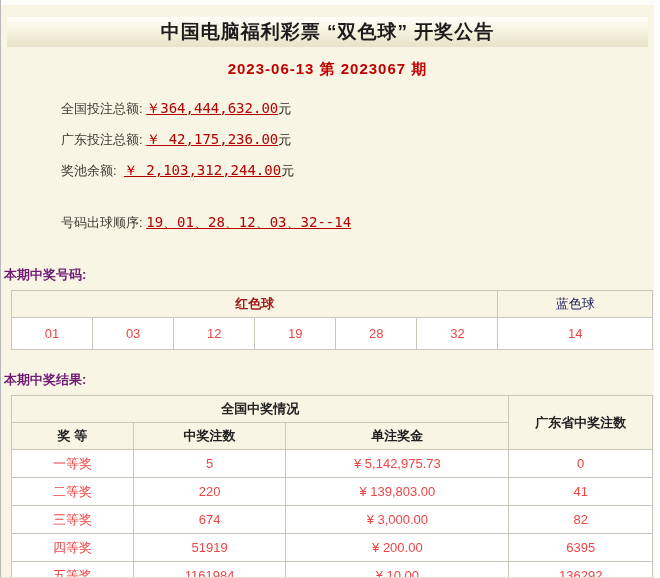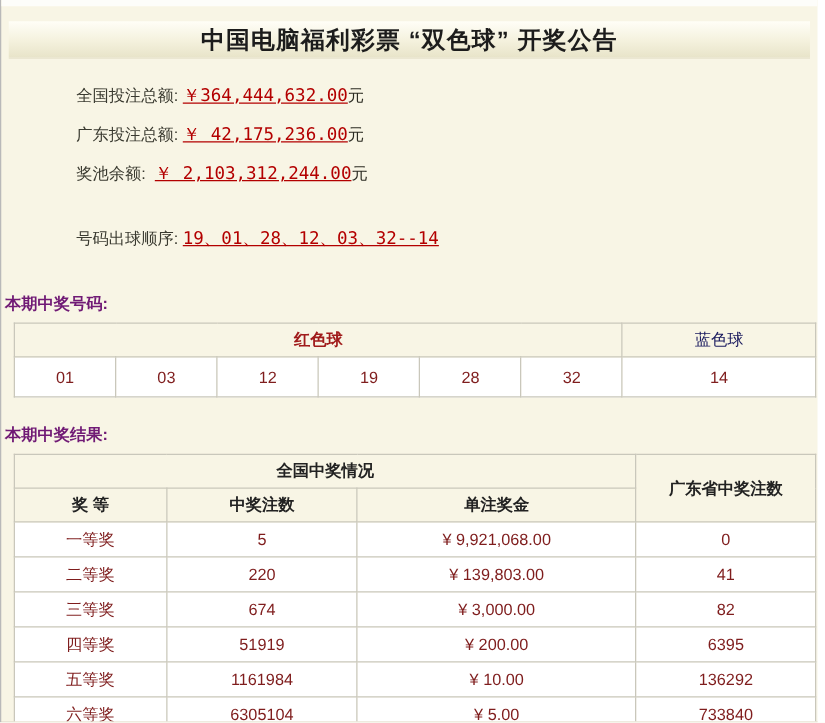--- a/index.html
+++ b/index.html
@@ -77,40 +77,41 @@
   table {
     border-collapse: collapse;
     margin: 6px 8px 0 10px;
     width: 642px;
     table-layout: fixed;
   }
   td, th {
     border: 1px solid #c9c7bb;
     text-align: center;
     font-size: 13px;
-    color: #7f1d1d;
+    color: #ef4444;
     padding: 0;
   }
   .balls-table .hdr-row td { height: 26px; }
   .balls-table .num-row td { height: 31px; background: #ffffff; }
   .red-header { font-weight: bold; color: #a01b1b; }
   .blue-header { font-weight: normal; color: #16165c; }
   .results-table .hdr-row td { height: 26px; font-weight: bold; color: #222222; }
   .results-table .data-row td { height: 27px; background: #ffffff; }
 </style>
 </head>
 <body>
 
 <div class="page">
   <div class="top-strip"></div>
 
   <div class="header-bar">
     <span>中国电脑福利彩票 “双色球” 开奖公告</span>
   </div>
 
+  <div class="period-title">2023-06-13 第 2023067 期</div>
 
   <div class="stats">
     <div class="stat-line"><span>全国投注总额: </span><span class="stat-value">￥364,444,632.00</span><span class="stat-suffix">元</span></div>
     <div class="stat-line"><span>广东投注总额: </span><span class="stat-value">￥ 42,175,236.00</span><span class="stat-suffix">元</span></div>
     <div class="stat-line"><span>奖池余额:  </span><span class="stat-value">￥ 2,103,312,244.00</span><span class="stat-suffix">元</span></div>
   </div>
 
   <div class="ball-order-line"><span>号码出球顺序: </span><span class="stat-value">19、01、28、12、03、32--14</span></div>
 
   <div class="section-title first">本期中奖号码:</div>
@@ -157,21 +158,21 @@
       <td rowspan="2">广东省中奖注数</td>
     </tr>
     <tr class="hdr-row">
       <td>奖 等</td>
       <td>中奖注数</td>
       <td>单注奖金</td>
     </tr>
     <tr class="data-row">
       <td>一等奖</td>
       <td>5</td>
-      <td>¥ 9,921,068.00</td>
+      <td>¥ 5,142,975.73</td>
       <td>0</td>
     </tr>
     <tr class="data-row">
       <td>二等奖</td>
       <td>220</td>
       <td>¥ 139,803.00</td>
       <td>41</td>
     </tr>
     <tr class="data-row">
       <td>三等奖</td>

